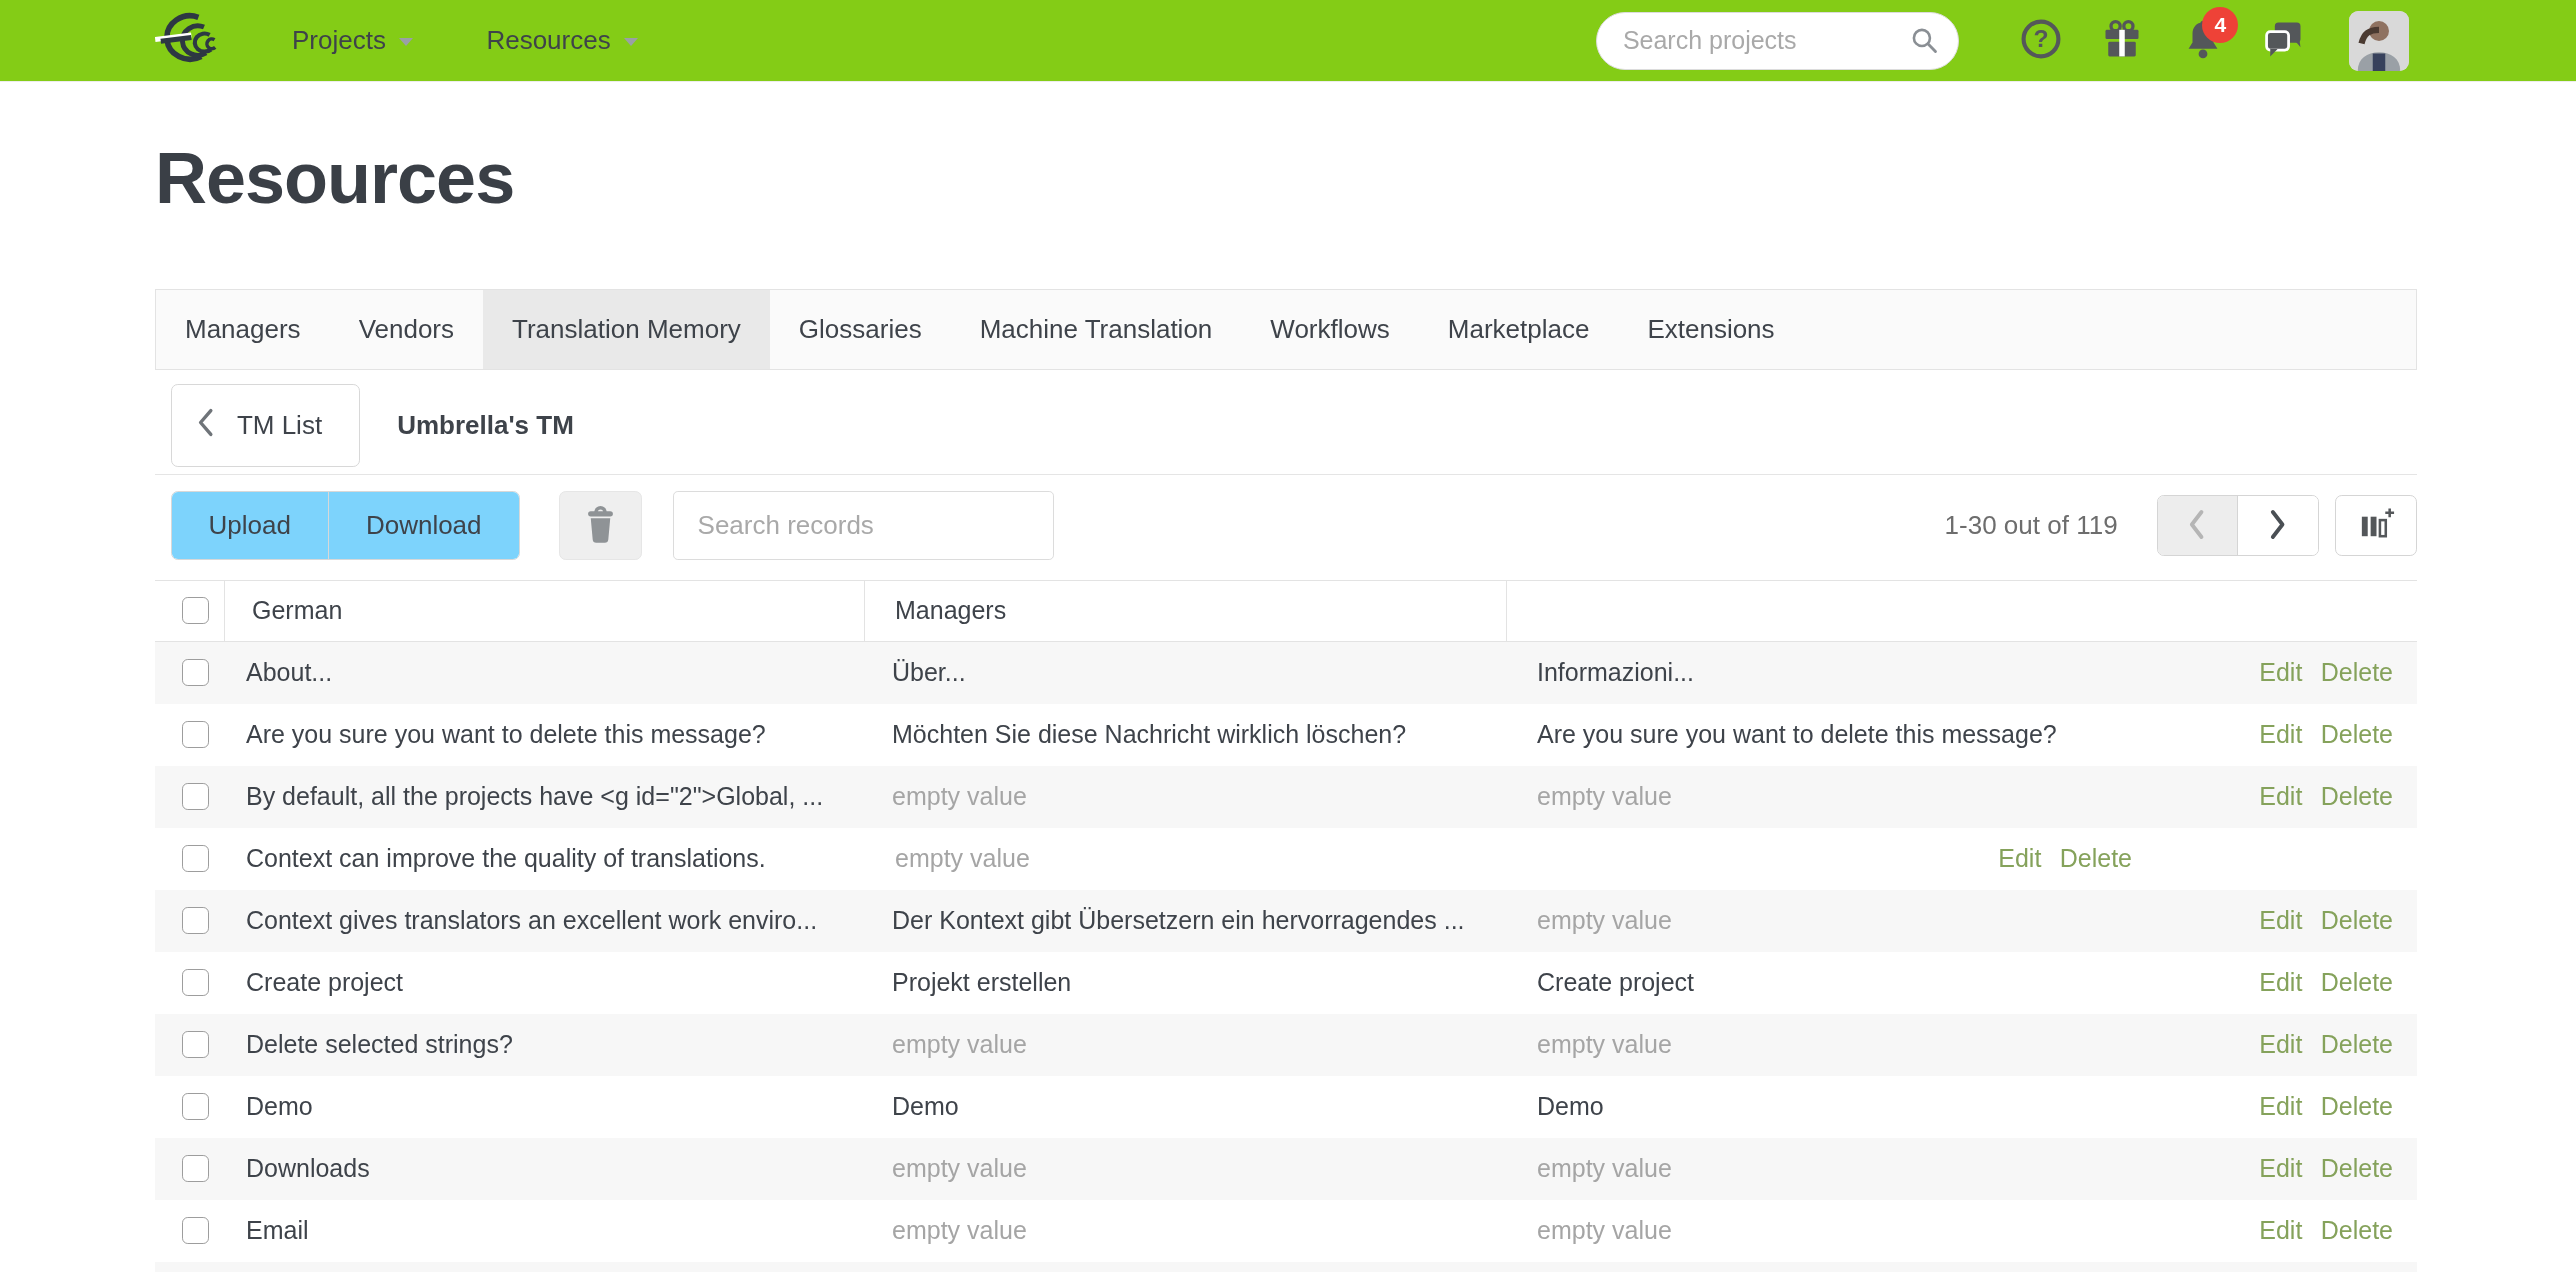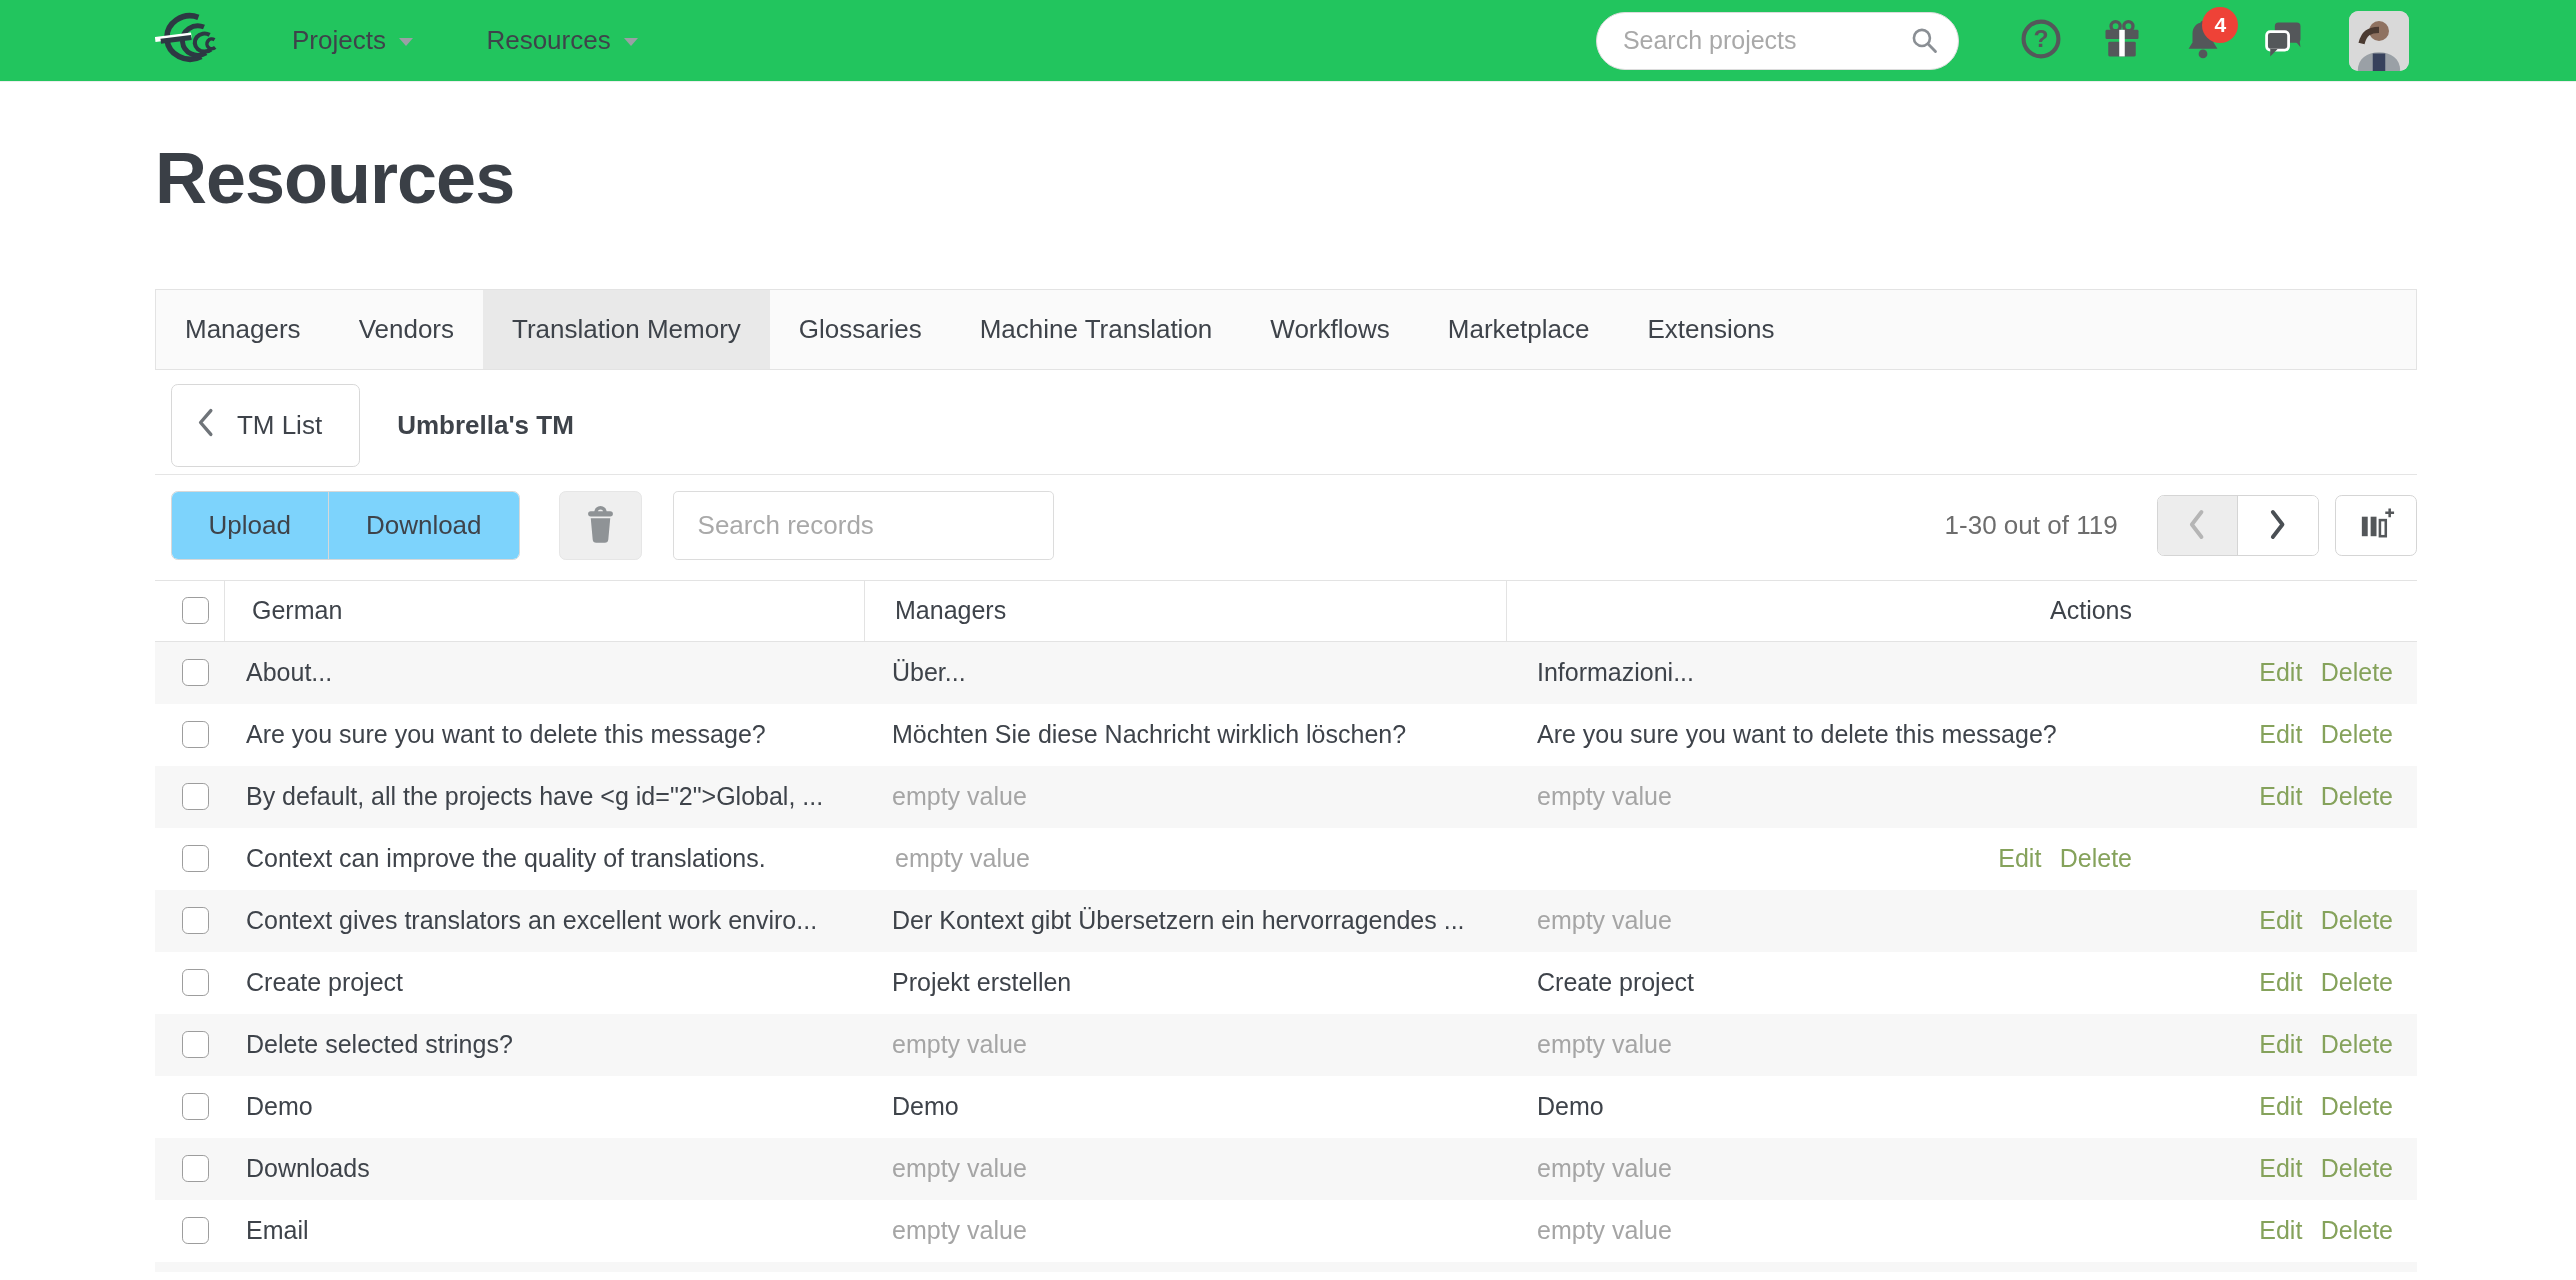--- a/index.html
+++ b/index.html
@@ -16,21 +16,21 @@
   *{box-sizing:border-box;margin:0;padding:0;}
   html,body{width:2576px;height:1281px;overflow:hidden;}
   body{
     font-family:"Liberation Sans","DejaVu Sans",sans-serif;
     color:var(--text);
     background:#fff;
   }
   
   .navbar{
     height:82px;display:flex;align-items:center;
-    padding:0 167px 0 155px;border-bottom:1px solid #ededed;background:#22c55e;
+    padding:0 167px 0 155px;border-bottom:1px solid #ededed;background:#84cc16;
   }
   .logo{width:77px;height:58px;display:flex;align-items:center;cursor:pointer;}
   .nav-menus{display:flex;margin-left:60px;}
   .menu{display:flex;align-items:center;gap:13.5px;font-size:26px;margin-right:73px;cursor:pointer;}
   .caret{width:0;height:0;border-left:7.7px solid transparent;border-right:7.7px solid transparent;border-top:8.7px solid #9aa0a5;margin-top:3.9px;}
   .nav-right{margin-left:auto;display:flex;align-items:center;}
   .nav-search{position:relative;margin-right:42px;}
   .nav-search input{
     width:363px;height:58px;border:1.9px solid #dcdcdc;border-radius:29px;
     padding:0 60px 0 26px;font-size:25px;color:var(--text);outline:none;
@@ -276,21 +276,20 @@
     </div>
   </div>
 
   <div class="table">
     <div class="thead">
       <div class="cell c-check">
         <span class="checkbox"></span>
       </div>
       <div class="cell c-de">German</div>
       <div class="cell c-it">Managers</div>
-      <div class="cell c-act">Actions</div>
     </div>
     <div id="tbody">
         <div class="row shaded">
           <div class="cell c-check">
             <span class="checkbox"></span>
           </div>
           <div class="cell c-en">About...</div>
           <div class="cell c-de">Über...</div>
           <div class="cell c-it">Informazioni...</div>
           <div class="cell c-act">

